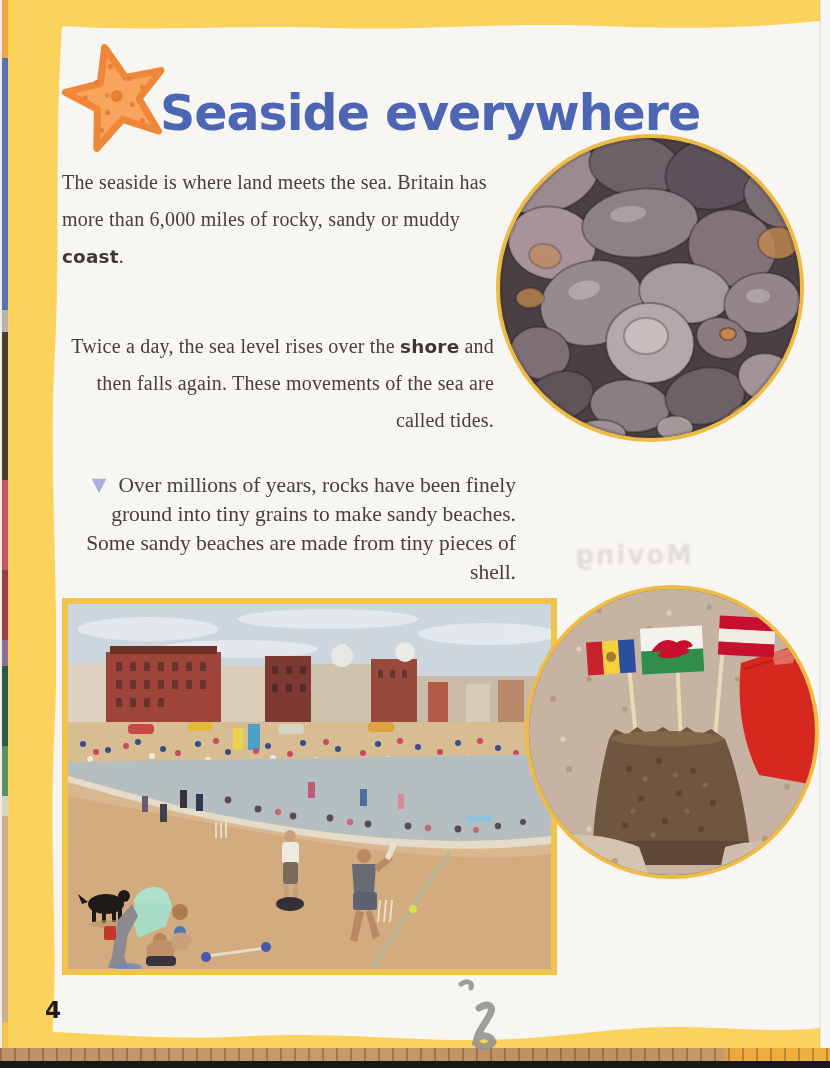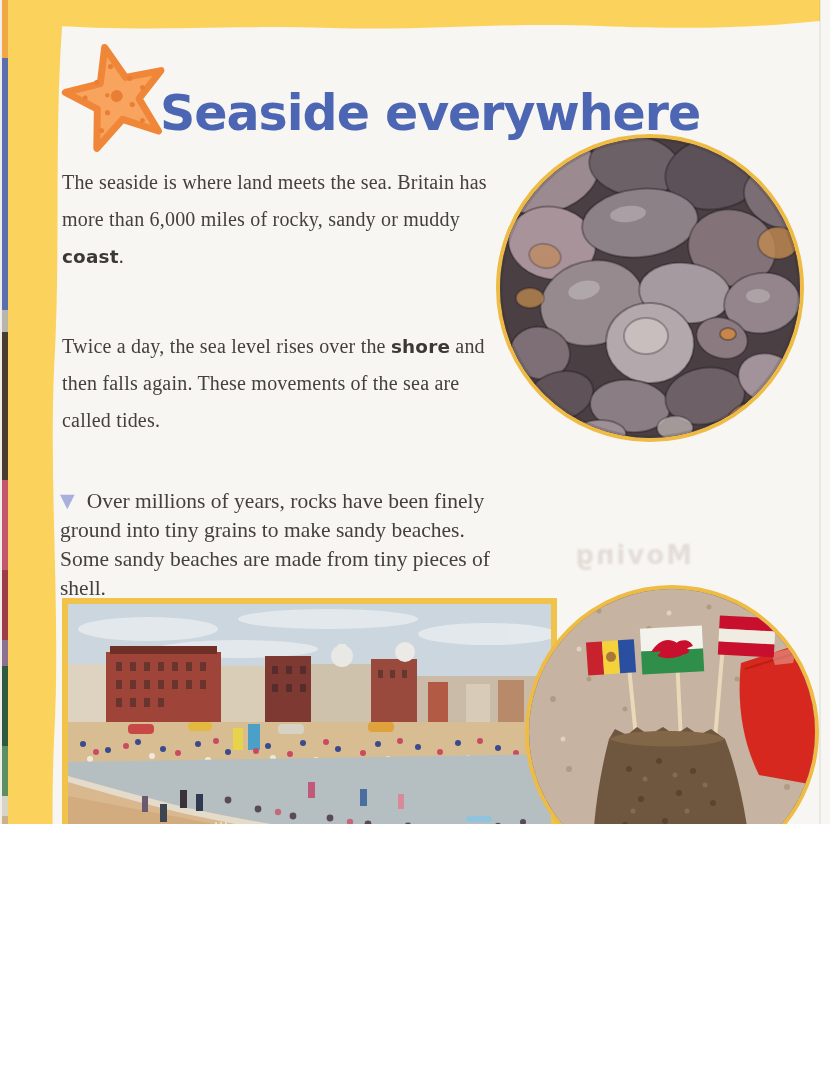--- a/index.html
+++ b/index.html
@@ -1,17 +1,17 @@
 <!DOCTYPE html>
 <html><head>
 <meta charset="utf-8">
 <style>
   html,body{margin:0;padding:0;background:#ffffff;}
   .stage{
-    position:relative;width:830px;height:824px;overflow:hidden;
+    position:relative;width:830px;height:1068px;overflow:hidden;
     background:#f7f6f3;
     font-family:"Liberation Serif", serif;
   }
   
   .edge-strip{position:absolute;left:0;top:0;width:9px;height:1068px;background:#efeeea;}
   .edge-strip .seg{position:absolute;left:2px;width:6px;}
   
   .frame-svg{position:absolute;left:0;top:0;z-index:3;pointer-events:none;}
   .page-edge-line{position:absolute;left:819px;top:0;width:2px;height:1048px;background:rgba(60,50,20,.07);z-index:4;}
   
@@ -25,23 +25,23 @@
   .page-title{
     position:absolute;left:160px;top:52px;width:560px;z-index:5;
     font-family:"DejaVu Sans","Liberation Sans",sans-serif;
     font-weight:700;font-size:49px;letter-spacing:-1px;color:#4d66b3;
   }
   
   .para{position:absolute;left:62px;width:432px;z-index:5;
     font-size:20px;line-height:37px;color:#45403d;letter-spacing:.2px;}
   .para strong{font-family:"DejaVu Sans","Liberation Sans",sans-serif;font-size:.92em;font-weight:700;color:#3c3835;}
   .para1{top:144px;}
-  .para2{top:308px;}
-  .note{position:absolute;left:60px;top:464px;width:456px;z-index:5;
-    font-size:21.5px;line-height:29px;color:#45403d;}
+  .para2{top:308px;text-align:right;}
+  .note{position:absolute;left:60px;top:448px;width:456px;z-index:5;
+    font-size:21.5px;line-height:29px;color:#45403d;text-align:right;}
   .marker{font-family:"DejaVu Sans",sans-serif;color:#a9b0de;font-size:19px;vertical-align:1px;margin-right:12px;}
   .caption{position:absolute;z-index:7;font-size:21.5px;line-height:29px;color:#45403d;}
   .caption .marker{margin-right:10px;}
   .caption-pebbles{left:514px;top:450px;width:306px;}
   .caption-castle{left:566px;top:882px;width:258px;}
   
   .circle-photo{position:absolute;border:4px solid #eebb45;border-radius:50%;overflow:hidden;box-sizing:border-box;background:#7a6e70;}
   .pebbles-photo{left:496px;top:134px;width:308px;height:308px;z-index:5;}
   .castle-photo{left:525px;top:585px;width:294px;height:294px;z-index:6;}
   .beach-photo{position:absolute;left:62px;top:598px;width:495px;height:377px;box-sizing:border-box;

